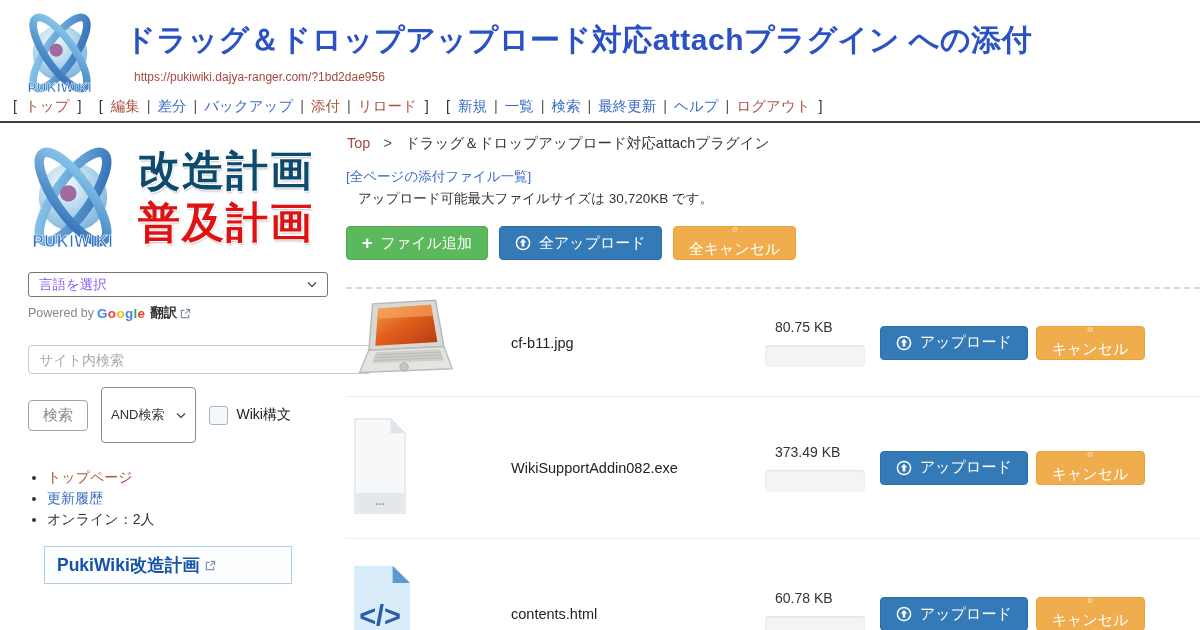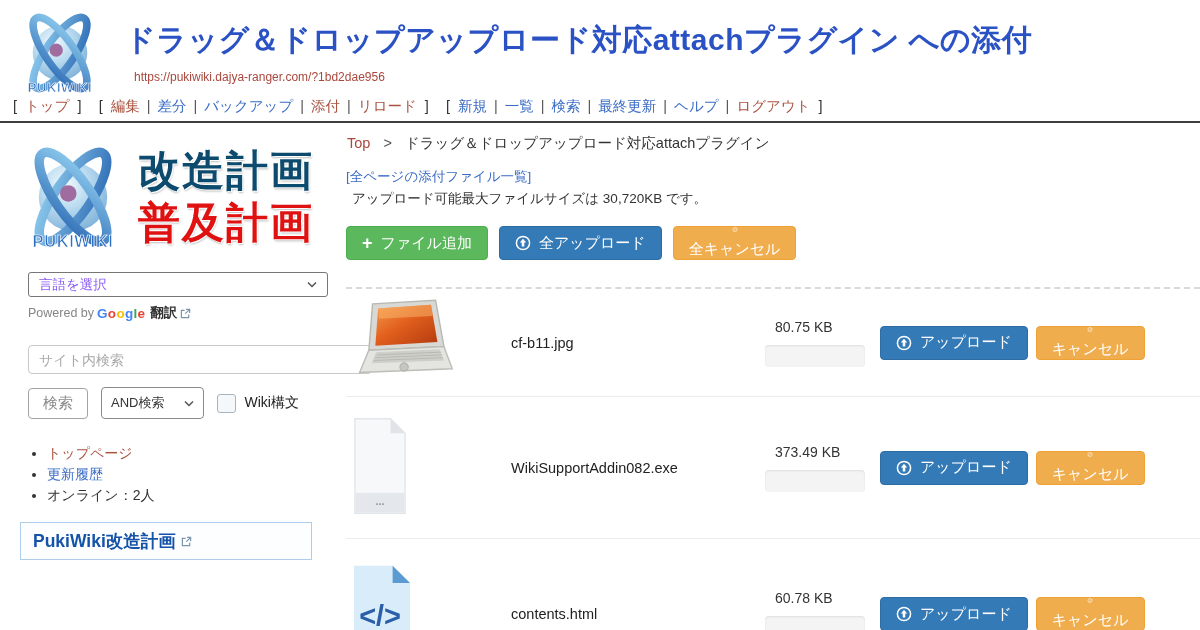--- a/index.html
+++ b/index.html
@@ -35,43 +35,43 @@
   .google-word{font-weight:bold;font-size:13.5px;letter-spacing:.3px;}
   .gl0,.gl3{color:#4285F4;} .gl1,.gl5{color:#EA4335;} .gl2{color:#FBBC05;} .gl4{color:#34A853;}
   .translate{color:#333;font-weight:bold;font-size:13.5px;margin-left:2px;}
 
   .search-input{margin:23px 0 0 28px;width:344px;height:29px;border:1px solid #c9c9c9;border-radius:4px;
     padding:0 10px;box-sizing:border-box;font-size:14px;color:#333;font-family:inherit;}
   .search-input::placeholder{color:#a9a9a9;}
   .search-row{margin:13px 0 0 28px;display:flex;align-items:center;gap:13px;}
   .btn-search{border:1px solid #a3a3a3;border-radius:4px;background:#fff;color:#8a8a8a;font-size:15px;
     padding:5px 14px;font-family:inherit;cursor:pointer;}
-  .sel-and{border:1px solid #8a8a8a;border-radius:4px;height:30px;display:flex;align-items:center;gap:20px;
-    padding:0 9px;font-size:13px;color:#333;background:#fff;cursor:pointer;}
+  .sel-and{border:1px solid #8a8a8a;border-radius:4px;height:30px;display:flex;align-items:center;gap:12px;
+    padding:12px 9px;font-size:13px;color:#333;background:#fff;cursor:pointer;}
   .chk{width:17px;height:17px;border:1px solid #a9b4bd;border-radius:3px;background:#f4f8fb;cursor:pointer;}
   .chk-label{font-size:14px;color:#222;margin-left:-5px;}
 
   .side-list{margin:25px 0 0 30px;padding-left:17px;font-size:14px;}
   .side-list.l1 li{line-height:19px;margin-bottom:2px;}
   .side-list.l2 li{line-height:15.5px;margin-bottom:0;}
   .side-list li{color:#333;}
   .side-list a{text-decoration:none;cursor:pointer;}
 
-  .section-box{margin:17px 0 0 20px;width:292px;box-sizing:border-box;border:1px solid #aecdea;background:#fcfeff;
+  .section-box{margin:17px 0 0 44px;width:248px;box-sizing:border-box;border:1px solid #aecdea;background:#fcfeff;
     padding:6px 12px;display:flex;align-items:center;gap:5px;}
   .section-title{font-size:17.5px;font-weight:bold;color:#1553a8;text-decoration:none;cursor:pointer;}
 
   
   .main{position:absolute;left:346px;top:130px;width:854px;height:500px;}
   .breadcrumb{position:absolute;left:1px;top:4px;font-size:14.5px;}
   .breadcrumb .home{color:#a9473c;text-decoration:none;cursor:pointer;}
   .breadcrumb .sep{color:#555;margin:0 9px;}
   .breadcrumb .cur{color:#333;}
   .attach-list-link{position:absolute;left:0;top:38px;font-size:13.5px;color:#3b6cc5;text-decoration:none;cursor:pointer;}
-  .max-size{position:absolute;left:6px;top:60px;font-size:13.5px;color:#333;}
+  .max-size{position:absolute;left:12px;top:60px;font-size:13.5px;color:#333;}
 
   .toolbar{position:absolute;left:0;top:96px;display:flex;gap:11px;}
   .btn{height:34px;padding:0 15px;border-radius:4px;color:#fff;font-size:15px;display:inline-flex;
     align-items:center;gap:8px;border:1px solid transparent;font-family:inherit;cursor:pointer;white-space:nowrap;}
   .btn-green{background:#5cb85c;border-color:#4cae4c;}
   .btn-blue{background:#337ab7;border-color:#2e6da4;}
   .btn-orange{background:#f0ad4e;border-color:#eea236;flex-direction:column;}
   .plus-glyph{font-size:18px;font-weight:bold;line-height:1;}
 
   .dropzone{position:absolute;left:0;top:157px;width:854px;border-top:2px dashed #d9d9d9;}

